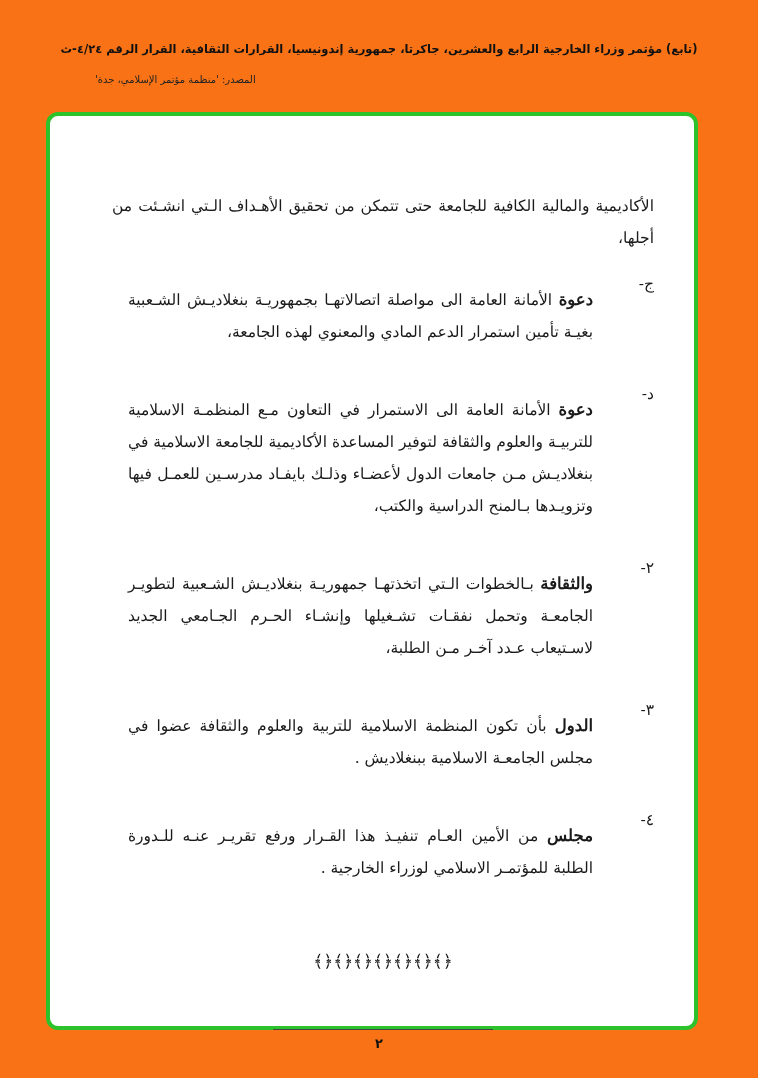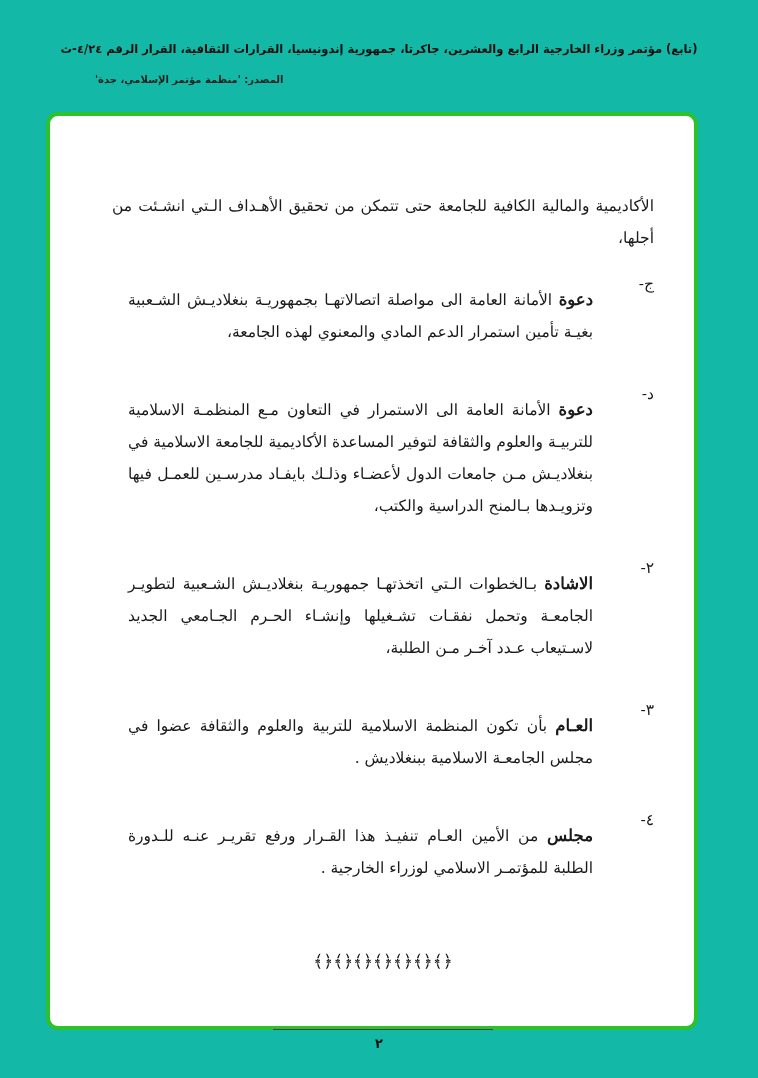--- a/index.html
+++ b/index.html
@@ -5,21 +5,21 @@
   html, body {
     margin: 0;
     padding: 0;
     background: #ffffff;
     font-family: "DejaVu Sans", sans-serif;
   }
   .page {
     position: relative;
     width: 758px;
     height: 1078px;
-    background: #14b8a6;
+    background: #f97316;
     overflow: hidden;
     direction: rtl;
   }
   .header {
     position: absolute;
     top: 42px;
     left: 0;
     right: 0;
     direction: rtl;
   }
@@ -29,21 +29,21 @@
     font-size: 11.5px;
     color: #111;
     padding: 0 40px;
     font-family: "DejaVu Sans", sans-serif;
   }
   .header-source {
     position: absolute;
     top: 32px;
     left: 95px;
     font-size: 10px;
-    font-weight: bold;
+    font-weight: normal;
     color: #222;
     direction: rtl;
   }
   .green-box {
     position: absolute;
     left: 46px;
     top: 112px;
     width: 652px;
     height: 918px;
     border: 4px solid #2cc22c;
@@ -129,26 +129,26 @@
         <p class="item-text"><b class="lead">دعوة</b> <span>الأمانة العامة الى مواصلة اتصالاتهـا بجمهوريـة بنغلاديـش الشـعبية بغيـة تأمين استمرار الدعم المادي والمعنوي لهذه الجامعة،</span></p>
       </div>
 
       <div class="item">
         <span class="marker">د-</span>
         <p class="item-text"><b class="lead">دعوة</b> <span>الأمانة العامة الى الاستمرار في التعاون مـع المنظمـة الاسلامية للتربيـة والعلوم والثقافة لتوفير المساعدة الأكاديمية للجامعة الاسلامية في بنغلاديـش مـن جامعات الدول لأعضـاء وذلـك بايفـاد مدرسـين للعمـل فيها وتزويـدها بـالمنح الدراسية والكتب،</span></p>
       </div>
 
       <div class="item">
         <span class="marker">٢-</span>
-        <p class="item-text"><b class="lead">الاشادة</b> <span>بـالخطوات الـتي اتخذتهـا جمهوريـة بنغلاديـش الشـعبية لتطويـر الجامعـة وتحمل نفقـات تشـغيلها وإنشـاء الحـرم الجـامعي الجديد لاسـتيعاب عـدد آخـر مـن الطلبة،</span></p>
+        <p class="item-text"><b class="lead">والثقافة</b> <span>بـالخطوات الـتي اتخذتهـا جمهوريـة بنغلاديـش الشـعبية لتطويـر الجامعـة وتحمل نفقـات تشـغيلها وإنشـاء الحـرم الجـامعي الجديد لاسـتيعاب عـدد آخـر مـن الطلبة،</span></p>
       </div>
 
       <div class="item">
         <span class="marker">٣-</span>
-        <p class="item-text"><b class="lead">العـام</b> <span>بأن تكون المنظمة الاسلامية  للتربية والعلوم والثقافة عضوا في مجلس الجامعـة الاسلامية ببنغلاديش .</span></p>
+        <p class="item-text"><b class="lead">الدول</b> <span>بأن تكون المنظمة الاسلامية  للتربية والعلوم والثقافة عضوا في مجلس الجامعـة الاسلامية ببنغلاديش .</span></p>
       </div>
 
       <div class="item">
         <span class="marker">٤-</span>
         <p class="item-text"><b class="lead">مجلس</b> <span>من الأمين  العـام تنفيـذ هذا القـرار ورفع تقريـر عنـه للـدورة الطلبة للمؤتمـر الاسلامي لوزراء الخارجية .</span></p>
       </div>
 
       <div class="separator">﴿﴾﴿﴾﴿﴾﴿﴾﴿﴾﴿﴾﴿﴾</div>
 
       <div class="end-rule"></div>

